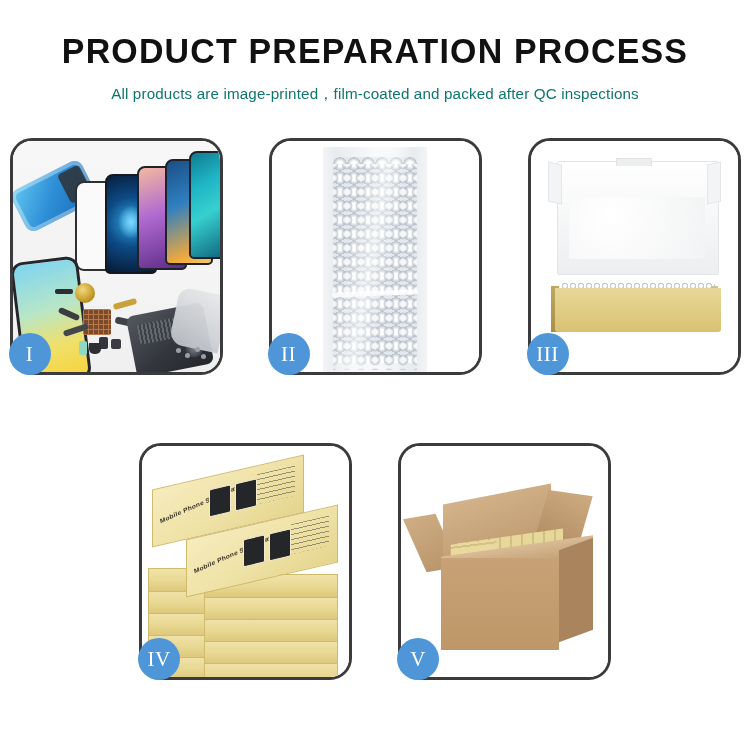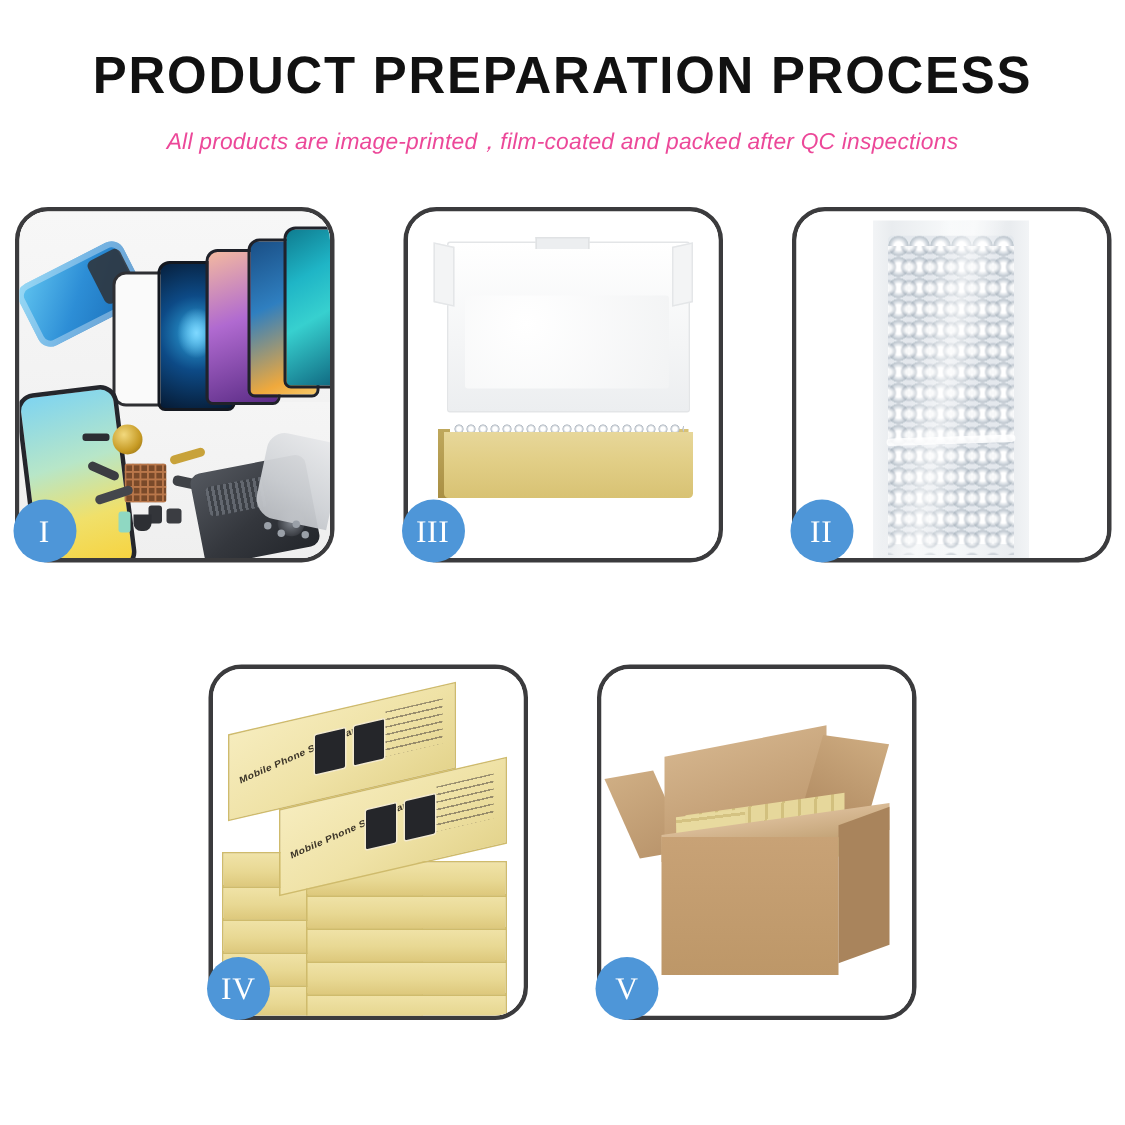--- a/index.html
+++ b/index.html
@@ -26,25 +26,24 @@
     font-weight: bold;
     letter-spacing: 1.2px;
     color: #111111;
     line-height: 1;
     transform: scaleX(0.97);
     white-space: nowrap;
   }
   .subtitle {
     font-family: "Liberation Sans", sans-serif;
     font-size: 15.2px;
-    color: #ec4899;
+    color: #0f766e;
     margin-top: 16px;
     letter-spacing: 0.15px;
     white-space: nowrap;
-    font-style: italic;
   }
 
   
   .grid {
     position: absolute;
     left: 0;
     top: 138px;
     width: 750px;
     display: flex;
     flex-direction: column;
@@ -404,43 +403,43 @@
             <i></i>
             <i></i>
             <i></i>
             <i></i>
           </div>
       </div>
       <div class="badge">I</div>
     </div>
 
     <div class="panel">
+      <div class="panel-inner p2">
+        <div class="sleeve"></div>
+        <div class="bubbles"></div>
+        <div class="bubbles2"></div>
+        <div class="seam"></div>
+        <div class="gloss"></div>
+      </div>
+      <div class="badge">II</div>
+    </div>
+
+    <div class="panel">
       <div class="panel-inner p3">
         <div class="lid"></div>
         <div class="lidtab"></div>
         <div class="lidflapL"></div>
         <div class="lidflapR"></div>
         <div class="foam"></div>
         <div class="trayEdgeL"></div>
         <div class="trayEdgeR"></div>
         <div class="trayIn"></div>
         <div class="tray"></div>
       </div>
       <div class="badge">III</div>
-    </div>
-
-    <div class="panel">
-      <div class="panel-inner p2">
-        <div class="sleeve"></div>
-        <div class="bubbles"></div>
-        <div class="bubbles2"></div>
-        <div class="seam"></div>
-        <div class="gloss"></div>
-      </div>
-      <div class="badge">II</div>
     </div>
 
   </div>
 
   <div class="row">
 
     <div class="panel">
       <div class="panel-inner p4">
         <div class="stack">
           <div class="sbox left" style="top:190px;"></div>

